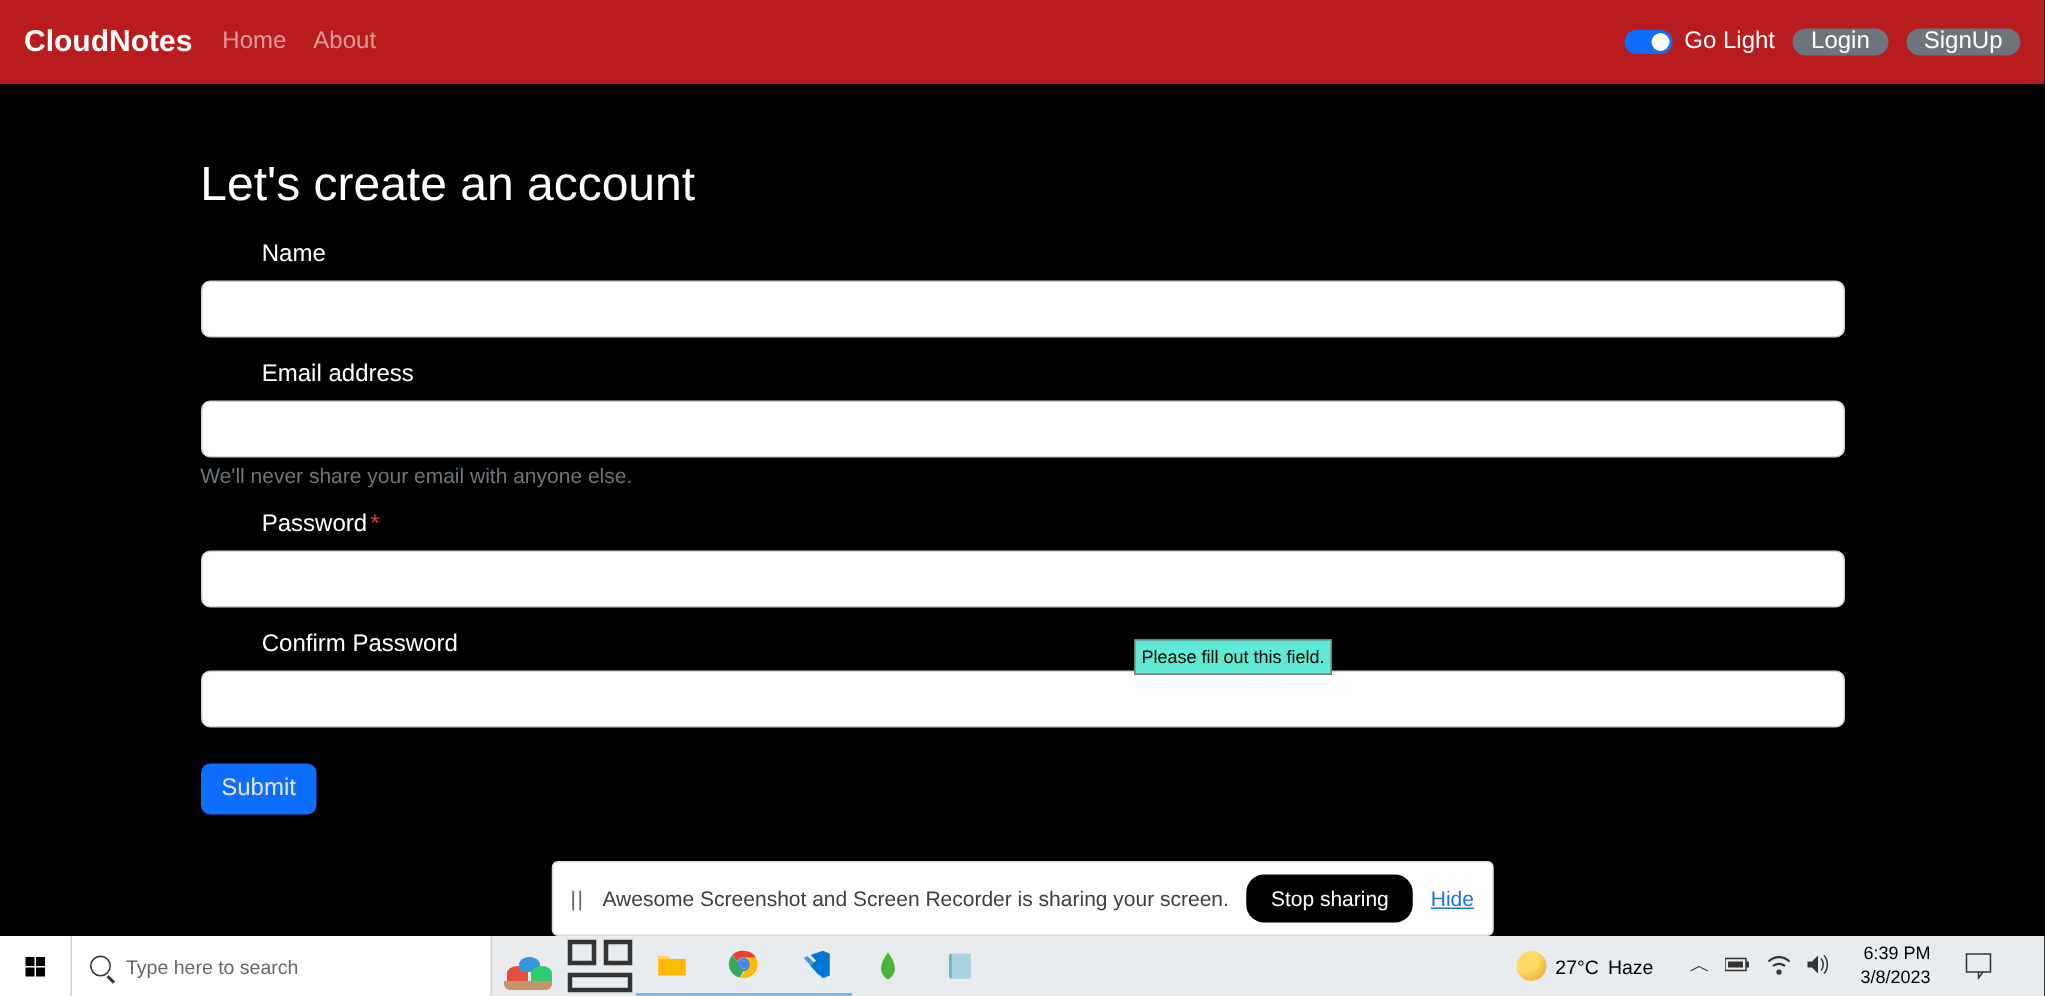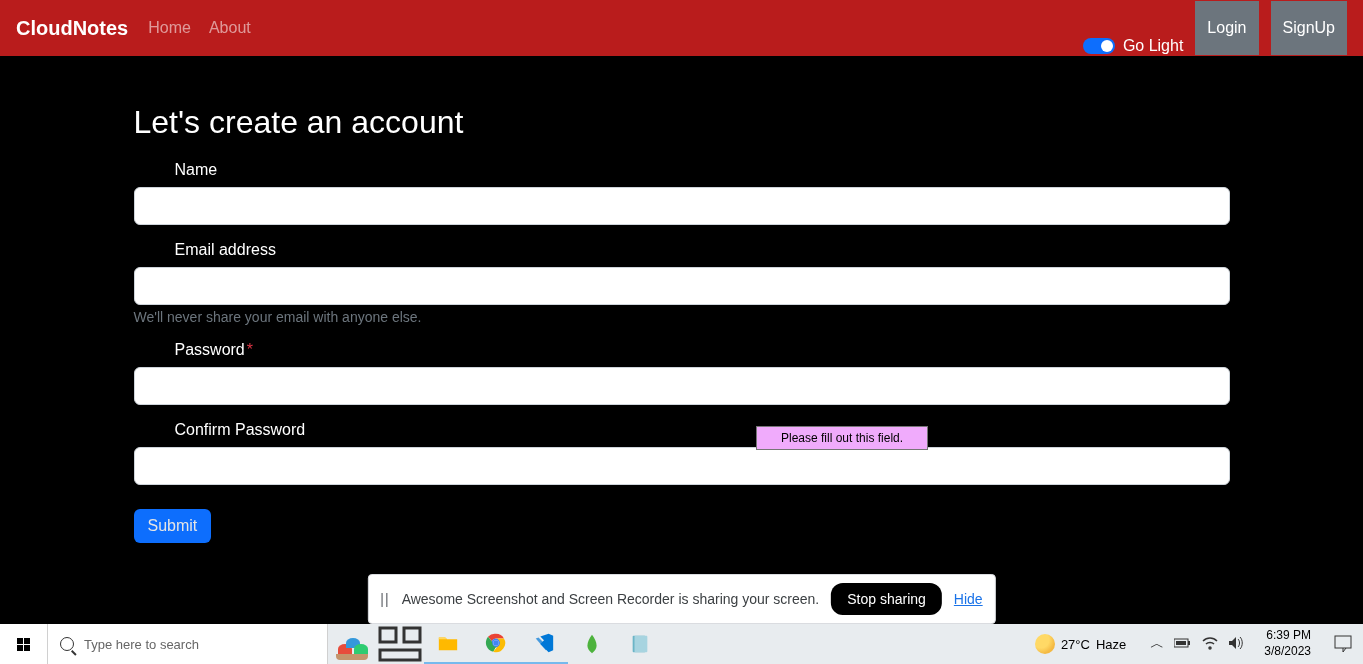--- a/index.html
+++ b/index.html
@@ -71,22 +71,22 @@
       right: 2px;
     }
     .toggle-label {
       color: #fff;
       font-size: 16px;
     }
     .btn-nav {
       background: #6c757d;
       color: #fff;
       border: none;
-      padding: 18px 12px;
-      border-radius: 0;
+      padding: 0 12px;
+      border-radius: 12px;
       font-size: 16px;
       cursor: pointer;
     }
     .container {
       max-width: 1096px;
       margin: 0 auto;
       padding: 48px 0 0 0;
     }
     .page-title {
       font-size: 32px;
@@ -129,24 +129,24 @@
       padding: 8px 14px;
       border-radius: 6px;
       font-size: 16px;
       cursor: pointer;
       margin-top: 8px;
     }
     .tooltip {
       position: absolute;
       left: 756px;
       top: 426px;
-      background: #f0abfc;
+      background: #5eead4;
       color: #000;
       font-size: 12px;
-      padding: 4px 24px;
+      padding: 4px 4px;
       border: 1px solid #767676;
     }
     .share-bar {
       position: absolute;
       bottom: 40px;
       left: 50%;
       transform: translateX(-50%);
       background: #fff;
       color: #3c4043;
       display: flex;
@@ -255,21 +255,21 @@
     }
     .task-icon.active {
       border-bottom: 2px solid #76b9ed;
     }
     .tray {
       margin-left: auto;
       display: flex;
       align-items: center;
       height: 28px;
       gap: 4px;
-      padding-right: 0;
+      padding-right: 24px;
     }
     .weather {
       display: flex;
       align-items: center;
       gap: 6px;
       padding: 0 12px;
       font-size: 13px;
     }
     .weather-icon {
       width: 20px;

